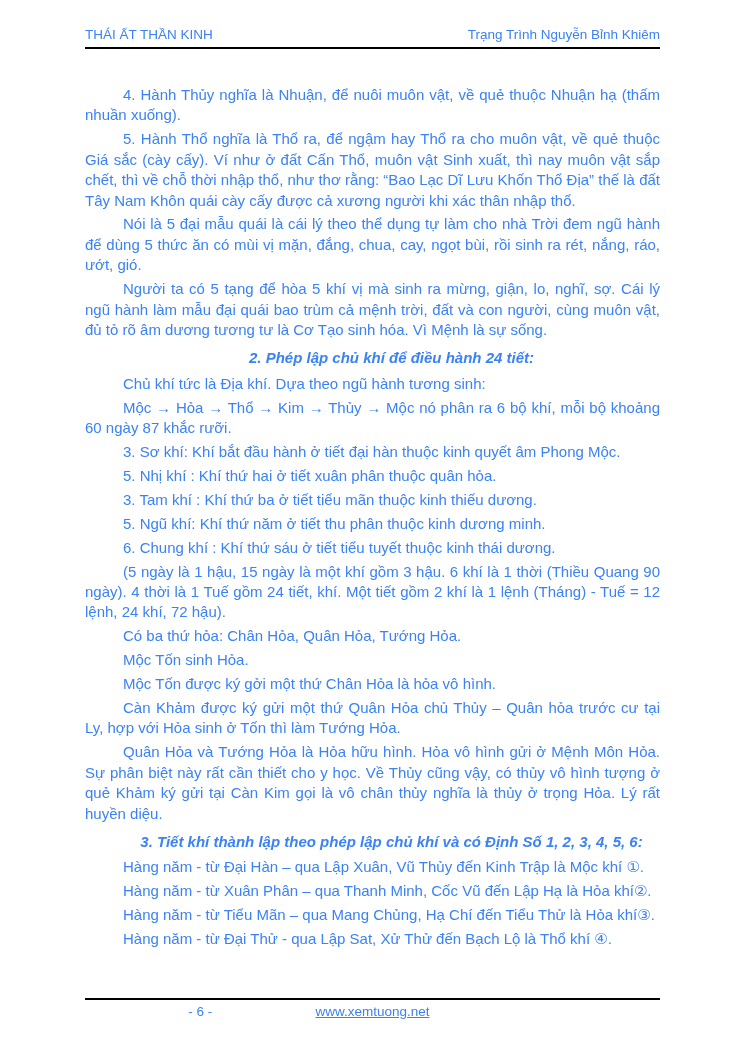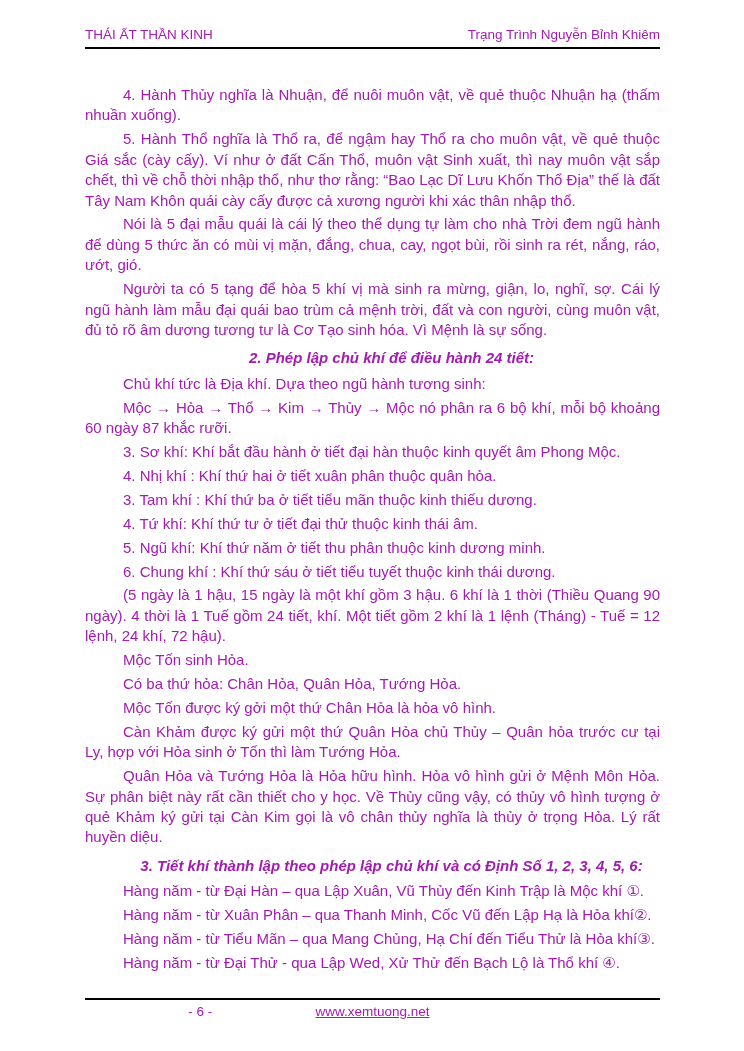--- a/index.html
+++ b/index.html
@@ -7,21 +7,21 @@
     padding: 0;
     background: #e8e8e8;
   }
   .page {
     position: relative;
     width: 744px;
     height: 1051px;
     margin: 0 auto;
     background: #ffffff;
     font-family: "Liberation Sans", "DejaVu Sans", sans-serif;
-    color: #a21caf;
+    color: #3b82f6;
     overflow: hidden;
   }
   .header {
     position: absolute;
     left: 85px;
     right: 84px;
     top: 27px;
     display: flex;
     justify-content: space-between;
     align-items: baseline;
@@ -94,36 +94,35 @@
 
   <div class="content">
     <p>4. Hành Thủy nghĩa là Nhuận, để nuôi muôn vật, về quẻ thuộc Nhuận hạ (thấm nhuần xuống).</p>
     <p>5. Hành Thổ nghĩa là Thổ ra, để ngậm hay Thổ ra cho muôn vật, về quẻ thuộc Giá sắc (cày cấy). Ví như ở đất Cấn Thổ, muôn vật Sinh xuất, thì nay muôn vật sắp chết, thì về chỗ thời nhập thổ, như thơ rằng: “Bao Lạc Dĩ Lưu Khốn Thổ Địa” thế là đất Tây Nam Khôn quái cày cấy được cả xương người khi xác thân nhập thổ.</p>
     <p>Nói là 5 đại mẫu quái là cái lý theo thể dụng tự làm cho nhà Trời đem ngũ hành để dùng 5 thức ăn có mùi vị mặn, đắng, chua, cay, ngọt bùi, rồi sinh ra rét, nắng, ráo, ướt, gió.</p>
     <p>Người ta có 5 tạng để hòa 5 khí vị mà sinh ra mừng, giận, lo, nghĩ, sợ. Cái lý ngũ hành làm mẫu đại quái bao trùm cả mệnh trời, đất và con người, cùng muôn vật, đủ tỏ rõ âm dương tương tư là Cơ Tạo sinh hóa. Vì Mệnh là sự sống.</p>
     <p class="heading">2. Phép lập chủ khí để điều hành 24 tiết:</p>
     <p>Chủ khí tức là Địa khí. Dựa theo ngũ hành tương sinh:</p>
     <p>Mộc → Hỏa → Thổ → Kim → Thủy → Mộc nó phân ra 6 bộ khí, mỗi bộ khoảng 60 ngày 87 khắc rưỡi.</p>
     <p>3. Sơ khí: Khí bắt đầu hành ở tiết đại hàn thuộc kinh quyết âm Phong Mộc.</p>
-    <p>4. Nhị khí : Khí thứ hai ở tiết xuân phân thuộc quân hỏa.</p>
+    <p>5. Nhị khí : Khí thứ hai ở tiết xuân phân thuộc quân hỏa.</p>
     <p>3. Tam khí : Khí thứ ba ở tiết tiểu mãn thuộc kinh thiếu dương.</p>
-    <p>4. Tứ khí: Khí thứ tư ở tiết đại thử thuộc kinh thái âm.</p>
     <p>5. Ngũ khí: Khí thứ năm ở tiết thu phân thuộc kinh dương minh.</p>
     <p>6. Chung khí : Khí thứ sáu ở tiết tiểu tuyết thuộc kinh thái dương.</p>
     <p>(5 ngày là 1 hậu, 15 ngày là một khí gồm 3 hậu. 6 khí là 1 thời (Thiều Quang 90 ngày). 4 thời là 1 Tuế gồm 24 tiết, khí. Một tiết gồm 2 khí là 1 lệnh (Tháng) - Tuế = 12 lệnh, 24 khí, 72 hậu).</p>
+    <p>Có ba thứ hỏa: Chân Hỏa, Quân Hỏa, Tướng Hỏa.</p>
     <p>Mộc Tốn sinh Hỏa.</p>
-    <p>Có ba thứ hỏa: Chân Hỏa, Quân Hỏa, Tướng Hỏa.</p>
     <p>Mộc Tốn được ký gởi một thứ Chân Hỏa là hỏa vô hình.</p>
     <p>Càn Khảm được ký gửi một thứ Quân Hỏa chủ Thủy – Quân hỏa trước cư tại Ly, hợp với Hỏa sinh ở Tốn thì làm Tướng Hỏa.</p>
     <p>Quân Hỏa và Tướng Hỏa là Hỏa hữu hình. Hỏa vô hình gửi ở Mệnh Môn Hỏa. Sự phân biệt này rất cần thiết cho y học. Về Thủy cũng vậy, có thủy vô hình tượng ở quẻ Khảm ký gửi tại Càn Kim gọi là vô chân thủy nghĩa là thủy ở trọng Hỏa. Lý rất huyền diệu.</p>
     <p class="heading">3. Tiết khí thành lập theo phép lập chủ khí và có Định Số 1, 2, 3, 4, 5, 6:</p>
     <p>Hàng năm - từ Đại Hàn – qua Lập Xuân, Vũ Thủy đến Kinh Trập là Mộc khí ①.</p>
     <p>Hàng năm - từ Xuân Phân – qua Thanh Minh, Cốc Vũ đến Lập Hạ là Hỏa khí②.</p>
     <p>Hàng năm - từ Tiểu Mãn – qua Mang Chủng, Hạ Chí đến Tiểu Thử là Hỏa khí③.</p>
-    <p>Hàng năm - từ Đại Thử - qua Lập Wed, Xử Thử đến Bạch Lộ là Thổ khí ④.</p>
+    <p>Hàng năm - từ Đại Thử - qua Lập Sat, Xử Thử đến Bạch Lộ là Thổ khí ④.</p>
   </div>
 
   <div class="footer-rule"></div>
   <div class="footer">
     <span class="center">- 6 -</span>
     <span class="right"><span class="link">www.xemtuong.net</span></span>
   </div>
 
 </div>
 

